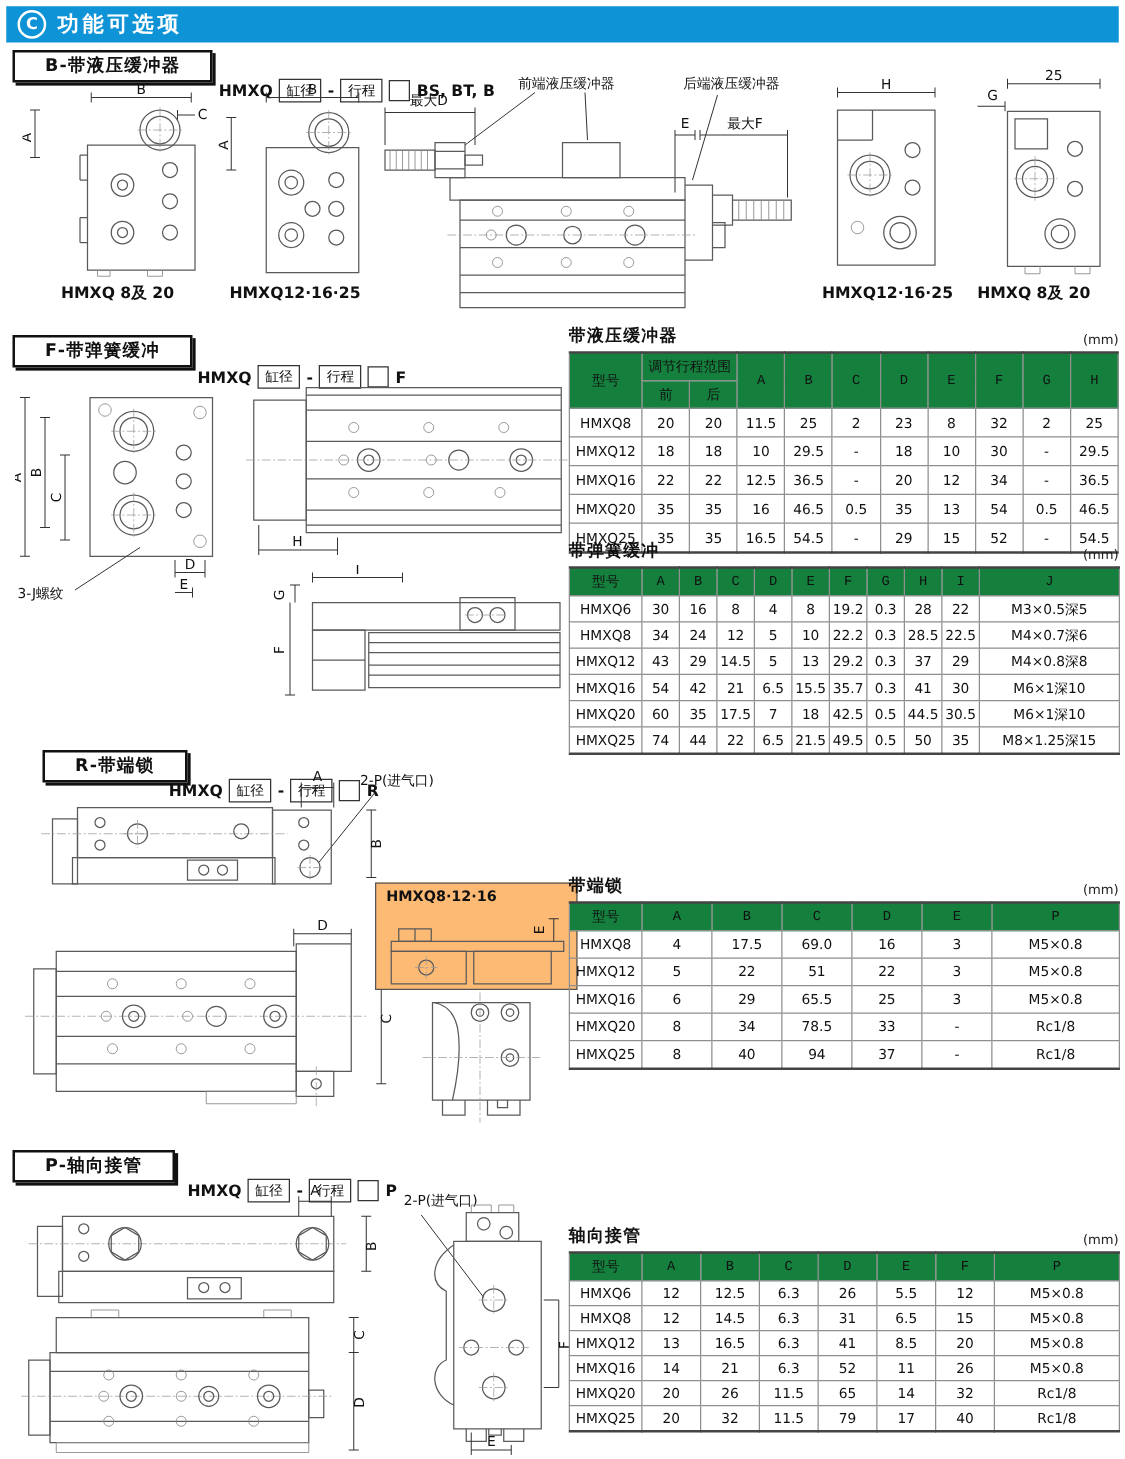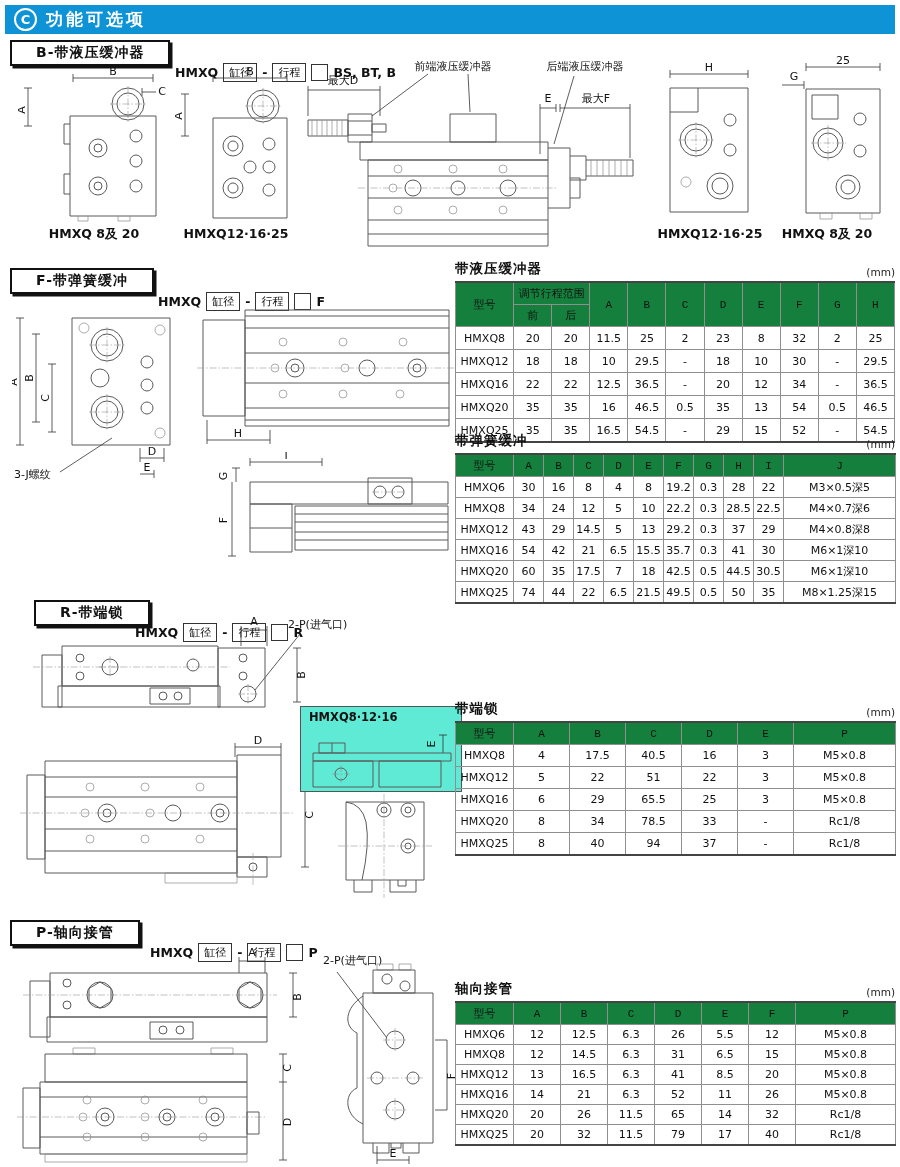--- a/index.html
+++ b/index.html
@@ -27,21 +27,21 @@
   .t-hyd td{padding:4.5px 1px;}
   .t-spr td{padding:2.5px 1px;}
   .t-lock td{padding:4px 1px;}
   .t-ax td{padding:3px 1px;}
   .drw{position:absolute;}
   .ln{fill:none;stroke:#5a5a5a;stroke-width:1;}
   .lt{fill:none;stroke:#8a8a8a;stroke-width:.7;}
   .dim{fill:none;stroke:#333;stroke-width:.8;}
   .cl{fill:none;stroke:#999;stroke-width:.6;stroke-dasharray:7 2 1.5 2;}
   .dt{font-size:11px;fill:#111;}
-  .inset{position:absolute;border:1.2px solid #555;background:#5eead4;}
+  .inset{position:absolute;border:1.2px solid #555;background:#fdba74;}
   .inset-label{position:absolute;left:8px;top:3px;font-size:11.5px;font-weight:bold;}
 </style>
 </head>
 <body>
 
 <div class="page">
 
   <div class="banner">
     <span class="cicon">C</span>
     <span class="banner-title">功能可选项</span>
@@ -640,21 +640,21 @@
             <th>D</th>
             <th>E</th>
             <th>P</th>
           </tr>
         </thead>
       <tbody>
           <tr>
             <td>HMXQ8</td>
             <td>4</td>
             <td>17.5</td>
-            <td>40.5</td>
+            <td>69.0</td>
             <td>16</td>
             <td>3</td>
             <td>M5×0.8</td>
           </tr>
           <tr>
             <td>HMXQ12</td>
             <td>5</td>
             <td>22</td>
             <td>51</td>
             <td>22</td>

